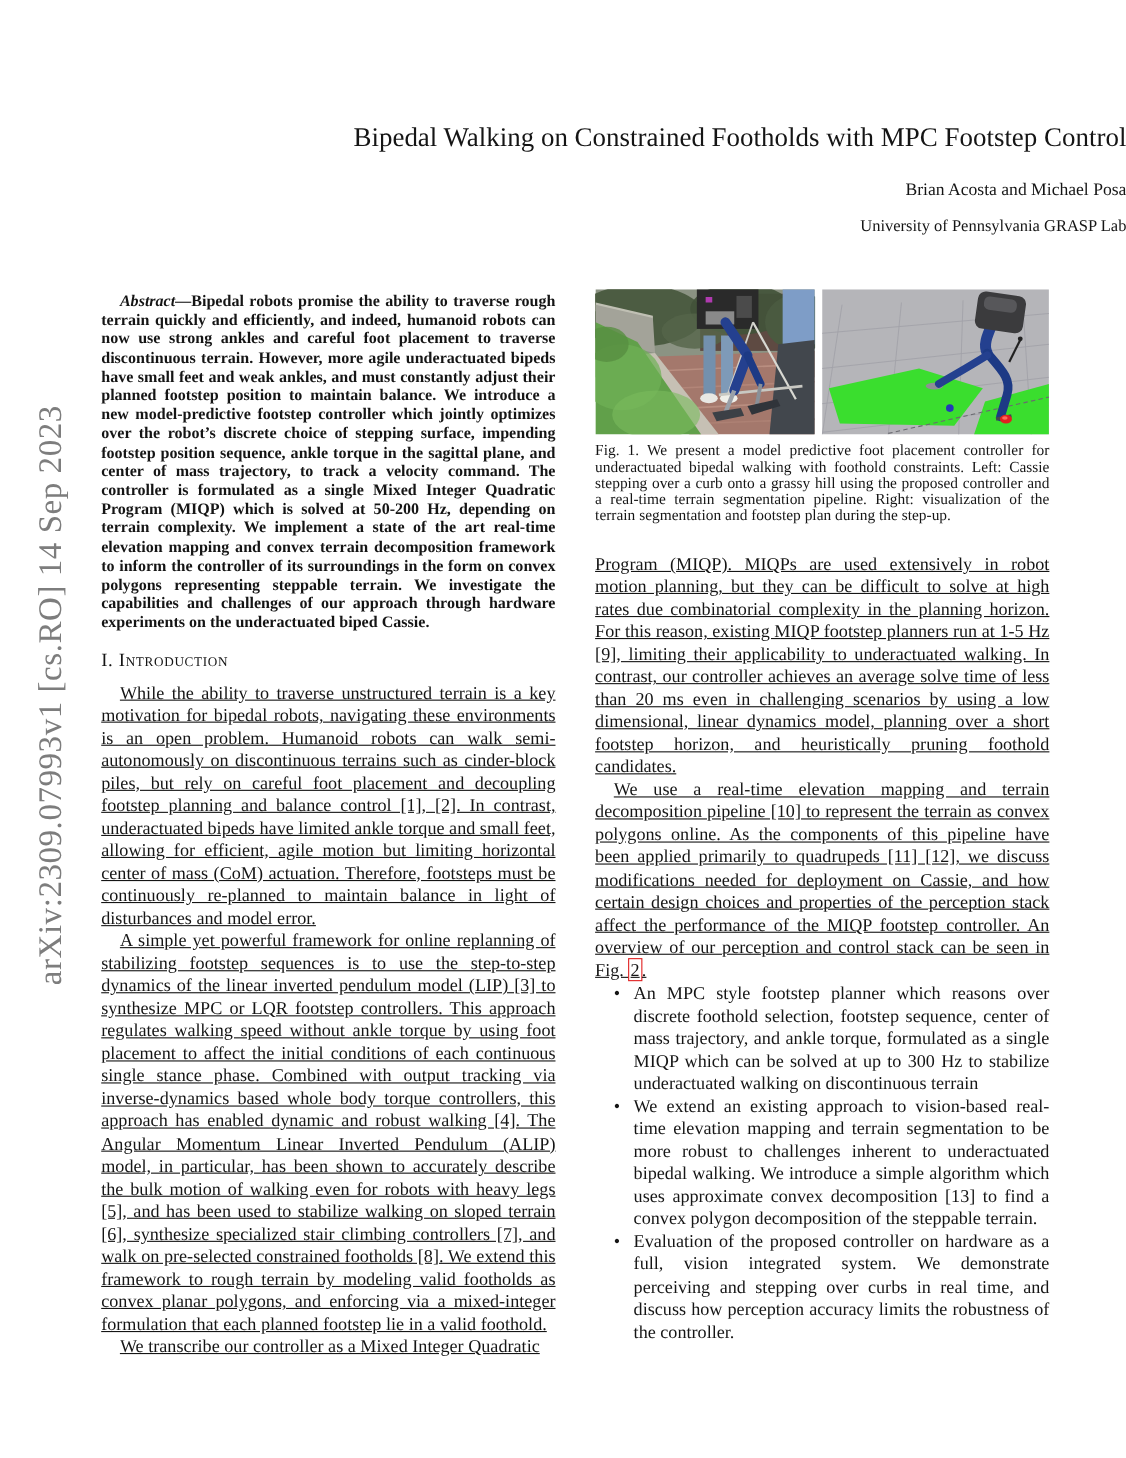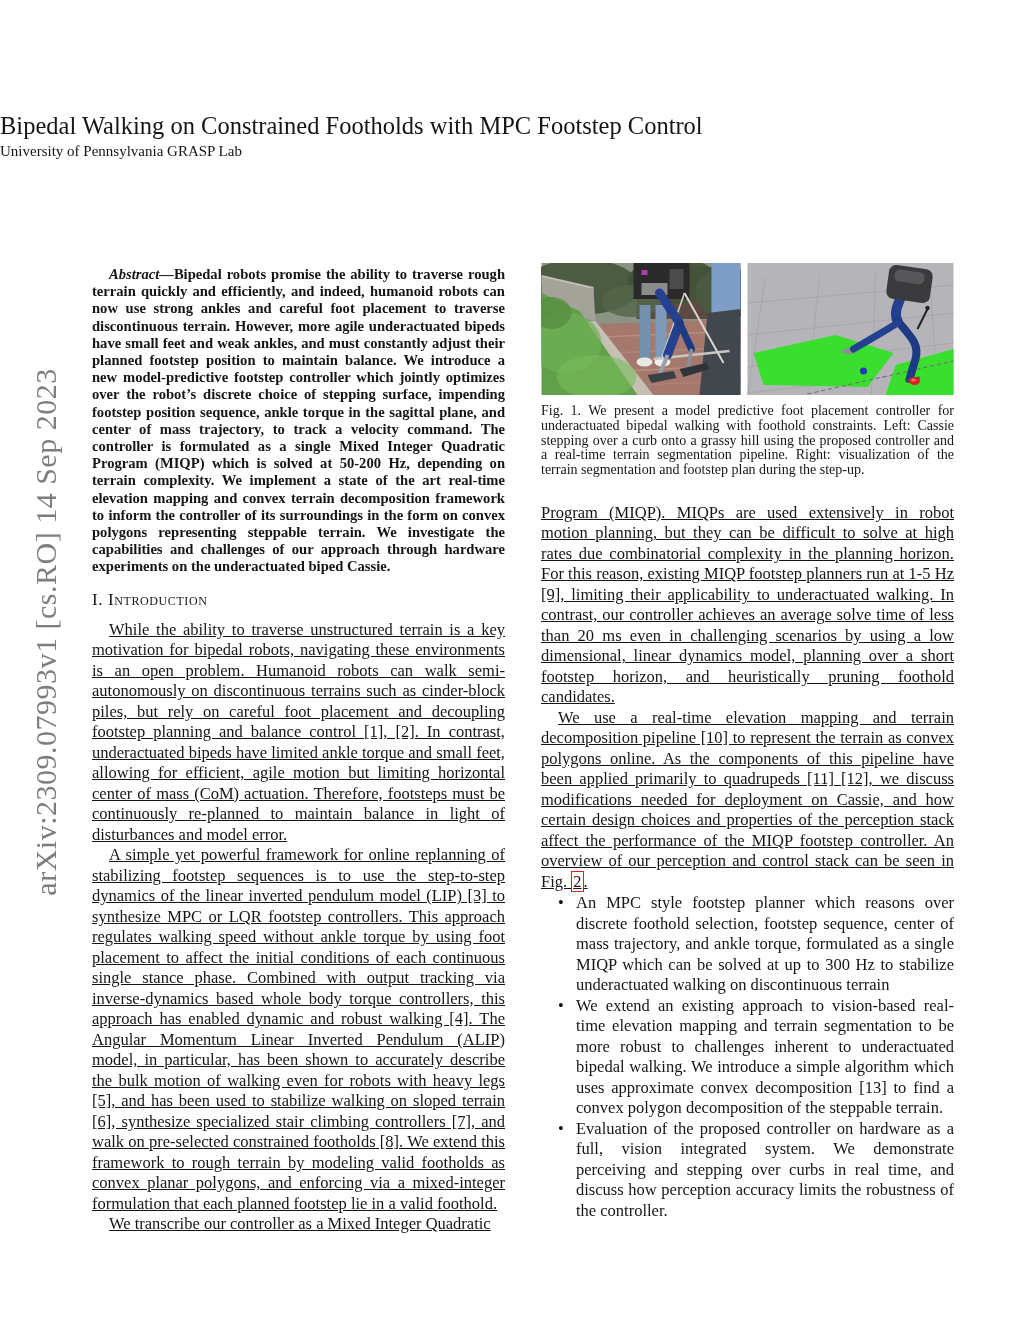--- a/index.html
+++ b/index.html
@@ -6,24 +6,24 @@
   body{
     width:1024px;height:1325px;position:relative;background:#ffffff;
     font-family:"Liberation Serif", serif;color:#151515;
     -webkit-font-smoothing:antialiased;
   }
   .watermark{
     position:absolute;top:632px;left:46px;
     transform:translate(-50%,-50%) rotate(-90deg);
     white-space:nowrap;font-size:30px;color:#7d7d7d;letter-spacing:0.5px;
   }
-  .title-block{position:absolute;top:112px;left:0;width:1024px;text-align:left;}
+  .title-block{position:absolute;top:112px;left:0;width:1024px;text-align:right;}
   .paper-title{font-size:24.5px;font-weight:normal;margin:0;}
   .authors{font-size:16px;margin-top:24px;}
-  .affiliation{font-size:15px;margin-top:3px;}
+  .affiliation{font-size:15px;margin-top:16px;}
 
   .col{position:absolute;width:413px;}
   .col-left{left:92px;top:266px;}
   .col-right{left:523px;top:263px;margin-left:18px;}
 
   .abstract{font-weight:bold;font-size:14.6px;line-height:17.2px;text-align:justify;text-indent:17px;margin:0;}
   .abstract-label{font-style:italic;}
 
   .section-heading{
     font-size:17px;margin:14px 0 10px 0;
@@ -44,20 +44,21 @@
   .bullet-marker{flex:none;width:18px;margin-left:17px;}
   .bullet-text{flex:1;text-align:justify;}
 </style>
 </head>
 <body>
 
 <div class="watermark">arXiv:2309.07993v1  [cs.RO]  14 Sep 2023</div>
 
 <div class="title-block">
   <h1 class="paper-title">Bipedal Walking on Constrained Footholds with MPC Footstep Control</h1>
+  <div class="authors">Brian Acosta and Michael Posa</div>
   <div class="affiliation">University of Pennsylvania GRASP Lab</div>
 </div>
 
 <div class="col col-left">
   <p class="abstract"><span class="abstract-label">Abstract—</span><span>Bipedal robots promise the ability to traverse rough terrain quickly and efficiently, and indeed, humanoid robots can now use strong ankles and careful foot placement to traverse discontinuous terrain. However, more agile underactuated bipeds have small feet and weak ankles, and must constantly adjust their planned footstep position to maintain balance. We introduce a new model-predictive footstep controller which jointly optimizes over the robot’s discrete choice of stepping surface, impending footstep position sequence, ankle torque in the sagittal plane, and center of mass trajectory, to track a velocity command. The controller is formulated as a single Mixed Integer Quadratic Program (MIQP) which is solved at 50-200 Hz, depending on terrain complexity. We implement a state of the art real-time elevation mapping and convex terrain decomposition framework to inform the controller of its surroundings in the form on convex polygons representing steppable terrain. We investigate the capabilities and challenges of our approach through hardware experiments on the underactuated biped Cassie.</span></p>
 
   <h2 class="section-heading">I. Introduction</h2>
 
   <p class="body-para">While the ability to traverse unstructured terrain is a key motivation for bipedal robots, navigating these environments is an open problem. Humanoid robots can walk semi-autonomously on discontinuous terrains such as cinder-block piles, but rely on careful foot placement and decoupling footstep planning and balance control [1], [2]. In contrast, underactuated bipeds have limited ankle torque and small feet, allowing for efficient, agile motion but limiting horizontal center of mass (CoM) actuation. Therefore, footsteps must be continuously re-planned to maintain balance in light of disturbances and model error.</p>
   <p class="body-para">A simple yet powerful framework for online replanning of stabilizing footstep sequences is to use the step-to-step dynamics of the linear inverted pendulum model (LIP) [3] to synthesize MPC or LQR footstep controllers. This approach regulates walking speed without ankle torque by using foot placement to affect the initial conditions of each continuous single stance phase. Combined with output tracking via inverse-dynamics based whole body torque controllers, this approach has enabled dynamic and robust walking [4]. The Angular Momentum Linear Inverted Pendulum (ALIP) model, in particular, has been shown to accurately describe the bulk motion of walking even for robots with heavy legs [5], and has been used to stabilize walking on sloped terrain [6], synthesize specialized stair climbing controllers [7], and walk on pre-selected constrained footholds [8]. We extend this framework to rough terrain by modeling valid footholds as convex planar polygons, and enforcing via a mixed-integer formulation that each planned footstep lie in a valid foothold.</p>

